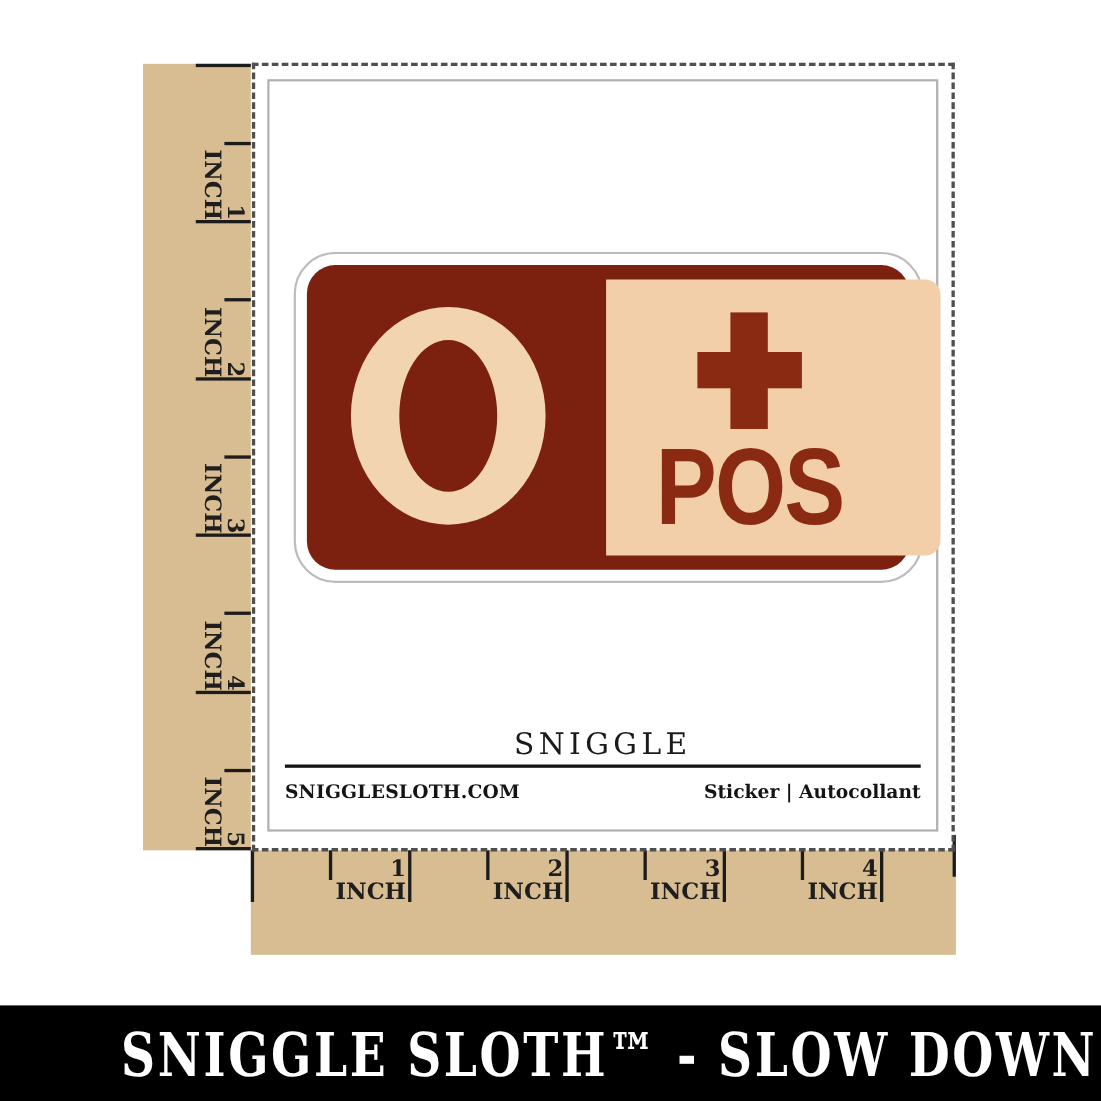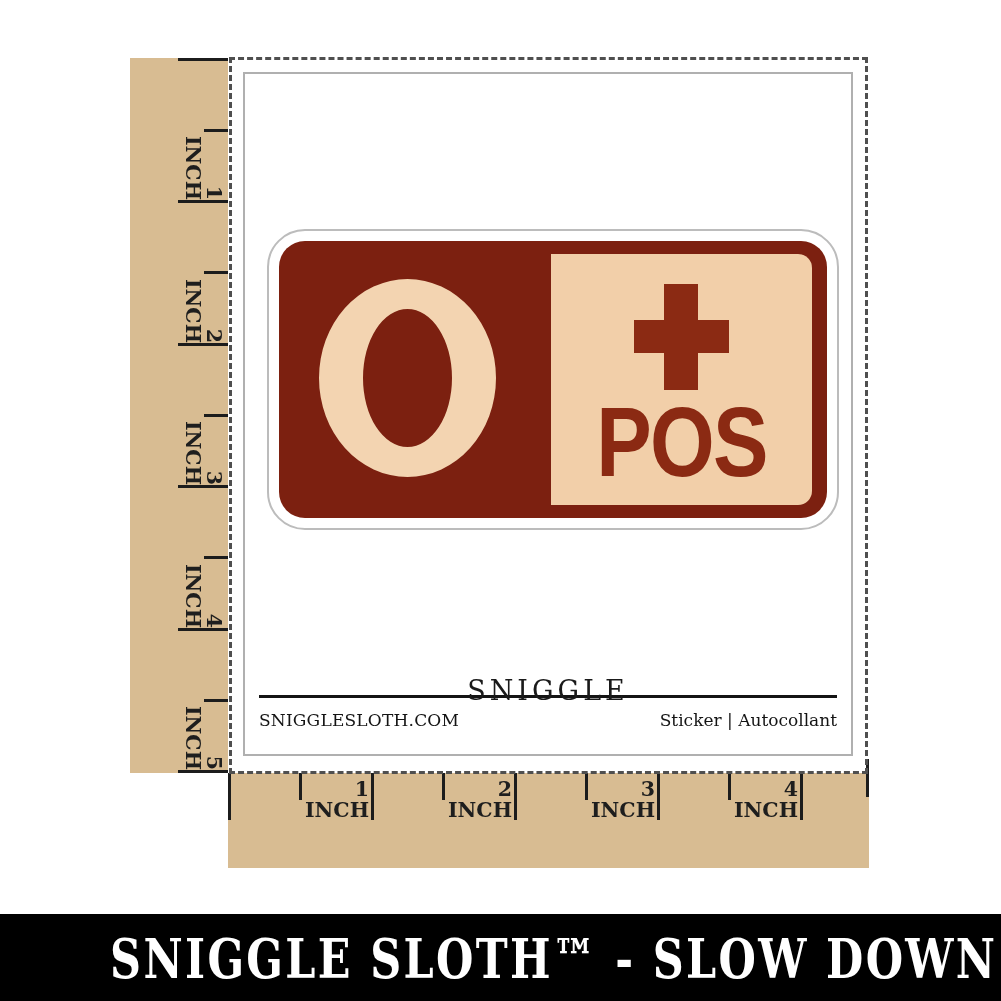--- a/index.html
+++ b/index.html
@@ -30,34 +30,34 @@
 
   
   #sheet{left:243px;top:72px;width:606px;height:680px;background:#ffffff;border:2px solid #b0b0b0;}
 
   
   #sticker-outer{left:22px;top:155px;width:548px;height:277px;background:#ffffff;
                  border:2px solid #bcbcbc;border-radius:38px;padding:10px;}
   #sticker-inner{width:548px;height:277px;background:#7c2010;border-radius:26px;position:relative;}
   #blood-o{left:40px;top:38px;width:177px;height:198px;box-sizing:border-box;
            border:solid #f3d4b1;border-width:30px 44px;border-radius:50%;}
-  #rh-panel{left:272px;top:13px;width:261px;height:251px;background:#f2cfa9;border-radius:0 14px 14px 0;}
+  #rh-panel{left:272px;top:13px;width:261px;height:251px;background:#f2cfa9;border-radius:0 14px 14px 0;padding-left:43px;}
   .plus-bar{position:absolute;background:#8b2a13;}
   #plus-v{left:113px;top:30px;width:34px;height:106px;}
   #plus-h{left:83px;top:66px;width:95px;height:33px;}
   #pos-text{left:0;top:143px;width:261px;text-align:center;color:#8b2a13;
             font-family:"Liberation Sans", sans-serif;font-weight:bold;font-size:99px;line-height:90px;
             letter-spacing:-2px;transform:scaleX(0.84);}
 
   
   #footer-line{left:14px;top:621px;width:578px;height:3px;background:#141414;}
-  .slab{font-weight:normal;color:#141414;text-align:right;}
+  .slab{font-weight:bold;color:#141414;text-align:right;}
   #site-text{left:14px;top:636px;font-size:17px;letter-spacing:0.2px;}
   #product-text{right:14px;top:636px;font-size:17px;}
-  #logo{left:0;top:604px;width:606px;text-align:center;color:#1a1a1a;}
+  #logo{left:0;top:590px;width:606px;text-align:center;color:#1a1a1a;}
   #logo-line1{font-size:27px;line-height:25px;letter-spacing:4px;}
   #logo-line2{font-size:27px;line-height:26px;letter-spacing:2px;}
   #logo-line2 .tm{font-size:10px;vertical-align:9px;letter-spacing:0;}
   #sloth-face{display:inline-block;width:24px;height:24px;vertical-align:-3px;}
 
   
   #banner{left:0;top:914px;width:1001px;height:87px;background:#000000;}
   #banner-text{width:100%;text-align:center;color:#ffffff;font-weight:bold;font-size:55px;
                line-height:89px;letter-spacing:3px;transform:scaleX(0.78);white-space:nowrap;}
 </style>

